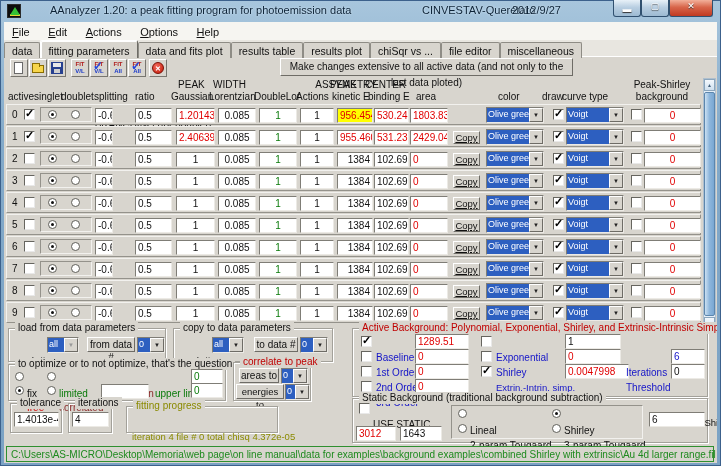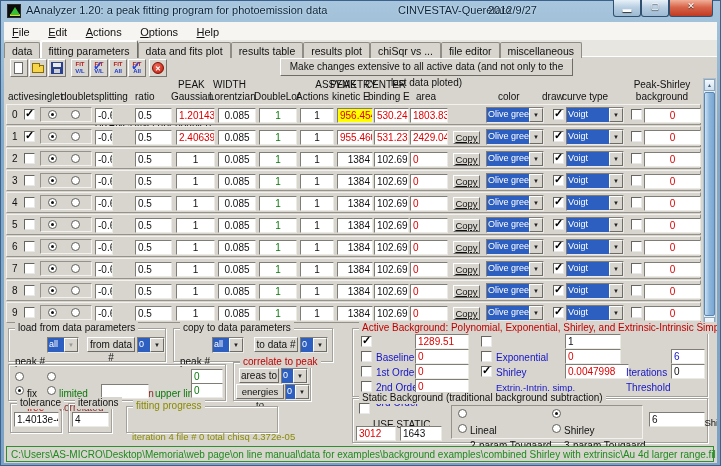--- a/index.html
+++ b/index.html
@@ -4,21 +4,21 @@
 <style>
   html,body{margin:0;padding:0;background:#444;}
   *{box-sizing:border-box;font-family:"Liberation Sans",sans-serif;}
   .frame{width:721px;height:466px;position:relative;background:linear-gradient(180deg,#a8c6dd 0%,#82a9c9 30%,#7ba2c4 100%);box-shadow:inset 0 0 0 1px #3c618c;padding:22px 4px 3px 4px;}
   .abs{position:absolute;}
   
   .titlebar{position:absolute;top:0;left:0;width:721px;height:22px;}
   .appicon{position:absolute;left:7px;top:4px;width:14px;height:14px;background:#0d0d0d;border:1px solid #2b2b2b;}
   .appicon::after{content:"";position:absolute;left:2px;bottom:2px;border-left:5px solid transparent;border-right:5px solid transparent;border-bottom:8px solid #35c235;}
   .appicon::before{content:"";position:absolute;left:2px;bottom:1px;width:10px;height:2px;background:#e8d534;}
-  .tbtext{position:absolute;top:4px;font-size:11px;color:#0c2236;white-space:nowrap;text-shadow:0 0 2px #dfeefa;}
+  .tbtext{position:absolute;top:4px;font-size:11px;color:#0c2236;white-space:nowrap;text-shadow:0 0 2px #dfeefa;margin-left:24px;}
   .winbtns{position:absolute;top:0;right:8px;display:flex;}
   .wbtn{width:28px;height:17px;border:1px solid #30506f;border-top:none;border-radius:0 0 3px 3px;background:linear-gradient(#e8f1f8,#b9cfe2 45%,#9dbad2);margin-left:0;position:relative;}
   .wbtn.close{width:44px;background:linear-gradient(#f2b09a,#d8654a 45%,#c03a22);}
   .wbtn .g{position:absolute;left:0;right:0;top:1px;text-align:center;font-size:9px;color:#fff;text-shadow:0 1px 1px #333;}
   .wbtn.minb .g{top:4px;}
   
   .client{position:relative;width:713px;height:441px;background:#d8d5ce;overflow:hidden;}
   
   .menubar{position:absolute;left:0;top:0;width:713px;height:30px;background:#f6f5f1;border-bottom:1px solid #c9c6bf;}
   .menu-item{display:inline-block;font-size:11px;color:#111;padding:2px 6px;margin-left:2px;}
@@ -516,20 +516,21 @@
           <span class="a">▼</span>
         </span>
       <span class="minibtn" style="left:80px;top:8px;width:44px;">to data #</span>
       <span class="dd" style="left:126px;top:8px;width:28px;">
           <span class="v">0</span>
           <span class="a">▼</span>
         </span>
     </div>
 
     <div class="grp" style="left:4px;top:342px;width:218px;height:37px;">
+      <span class="lg">to optimize or to not optimize, that's the question</span>
       <span class="rad" style="left:6px;top:7px;"></span>
       <span class="lbl" style="left:18px;top:7px;">fix</span>
       <span class="rad" style="left:38px;top:7px;"></span>
       <span class="lbl green" style="left:50px;top:7px;">limited</span>
       <span class="lbl maroon" style="left:98px;top:7px;">correlation</span>
       <span class="lbl green" style="left:146px;top:7px;">upper limit</span>
       <span class="sfld green" style="left:182px;top:4px;width:32px;">0</span>
       <span class="rad sel" style="left:6px;top:21px;"></span>
       <span class="lbl red" style="left:18px;top:21px;">free</span>
       <span class="rad" style="left:38px;top:21px;"></span>

